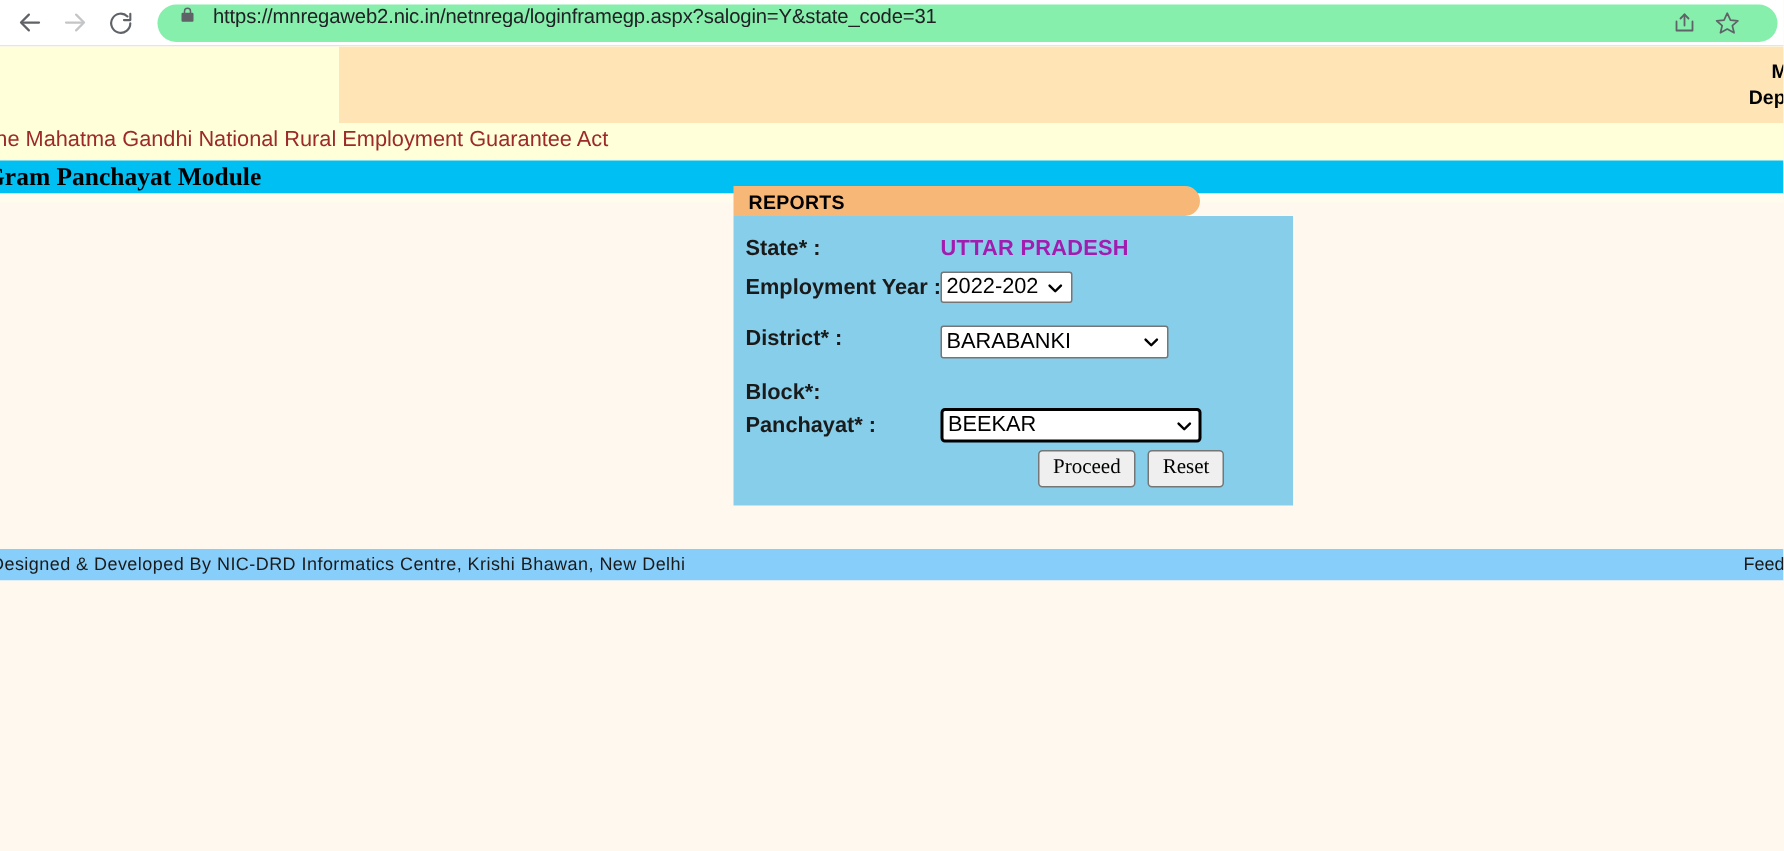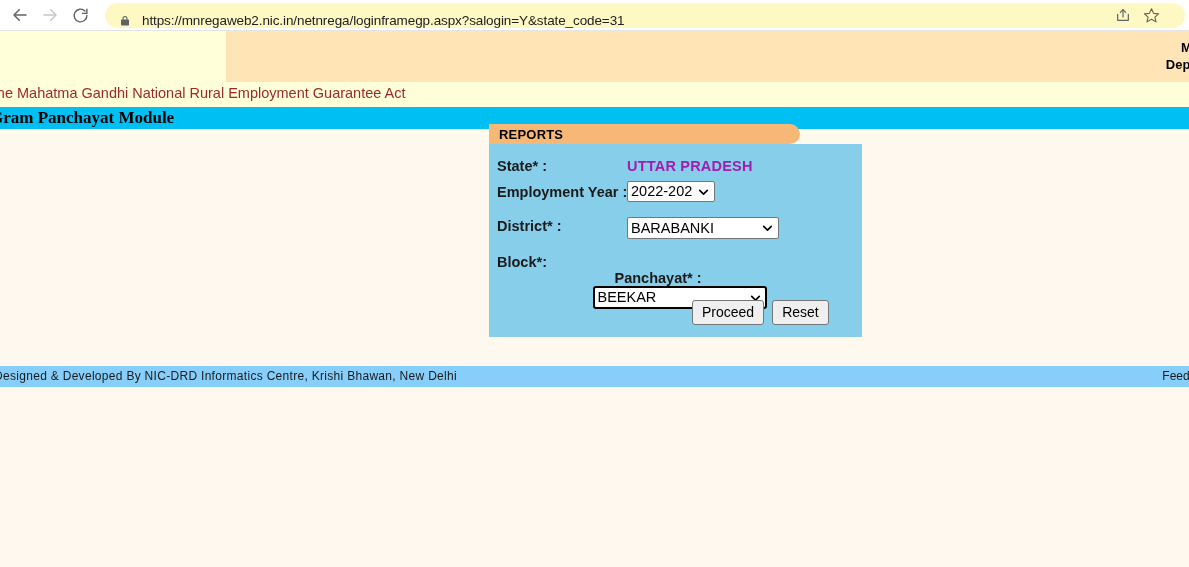--- a/index.html
+++ b/index.html
@@ -26,23 +26,23 @@
     color: #5f6368;
   }
   .nav-btn.back { margin-left: 5px; }
   .nav-btn.disabled { color: #c3c5c7; }
   .nav-btn svg { display: block; }
 
   #omnibox {
     flex: 1 1 auto;
     height: 25px;
     margin: 0 4px 0 10px;
-    background: #fef9c3;
+    background: #86efac;
     border-radius: 13px;
-    display: flex; align-items: flex-end;
+    display: flex; align-items: flex-start;
     padding: 0 12px 0 14px;
     min-width: 0;
   }
   #lock-icon { flex: 0 0 auto; margin-right: 11px; display:block; }
   #url-text {
     flex: 1 1 auto;
     font-size: 13.5px;
     color: #202124;
     white-space: nowrap;
     overflow: hidden;
@@ -164,21 +164,21 @@
   #state-value {
     font-size: 14.5px;
     font-weight: bold;
     color: #a21caf;
     letter-spacing: 0.2px;
   }
   #row-fy { height: 29px; }
   #row-district { height: 33px; align-items: flex-end; }
   #row-district .form-label { position: relative; top: -5px; }
   #row-block { height: 31px; align-items: flex-end; }
-  #row-panchayat { height: 27px; flex-direction: column; }
+  #row-panchayat { height: 27px; }
 
   select {
     font-family: "Liberation Sans", sans-serif;
     font-size: 14.5px;
     color: #000000;
     background: #ffffff;
     border: 1px solid #767676;
     border-radius: 2px;
     padding: 1px 3px;
     height: 21px;
@@ -204,21 +204,21 @@
     border-radius: 3px;
   }
 
   #button-row {
     position: absolute; left: 0; top: 156px;
     width: 373px;
     display: flex; justify-content: flex-start;
     padding-left: 203px;
   }
   .btn {
-    font-family: Liberation Sans, sans-serif;
+    font-family: Liberation Serif, serif;
     font-size: 14px;
     color: #000000;
     background: #efefef;
     border: 1px solid #767676;
     border-radius: 3px;
     padding: 3px 9px 4px 9px;
     cursor: pointer;
   }
   #btn-reset { margin-left: 8px; }
 

